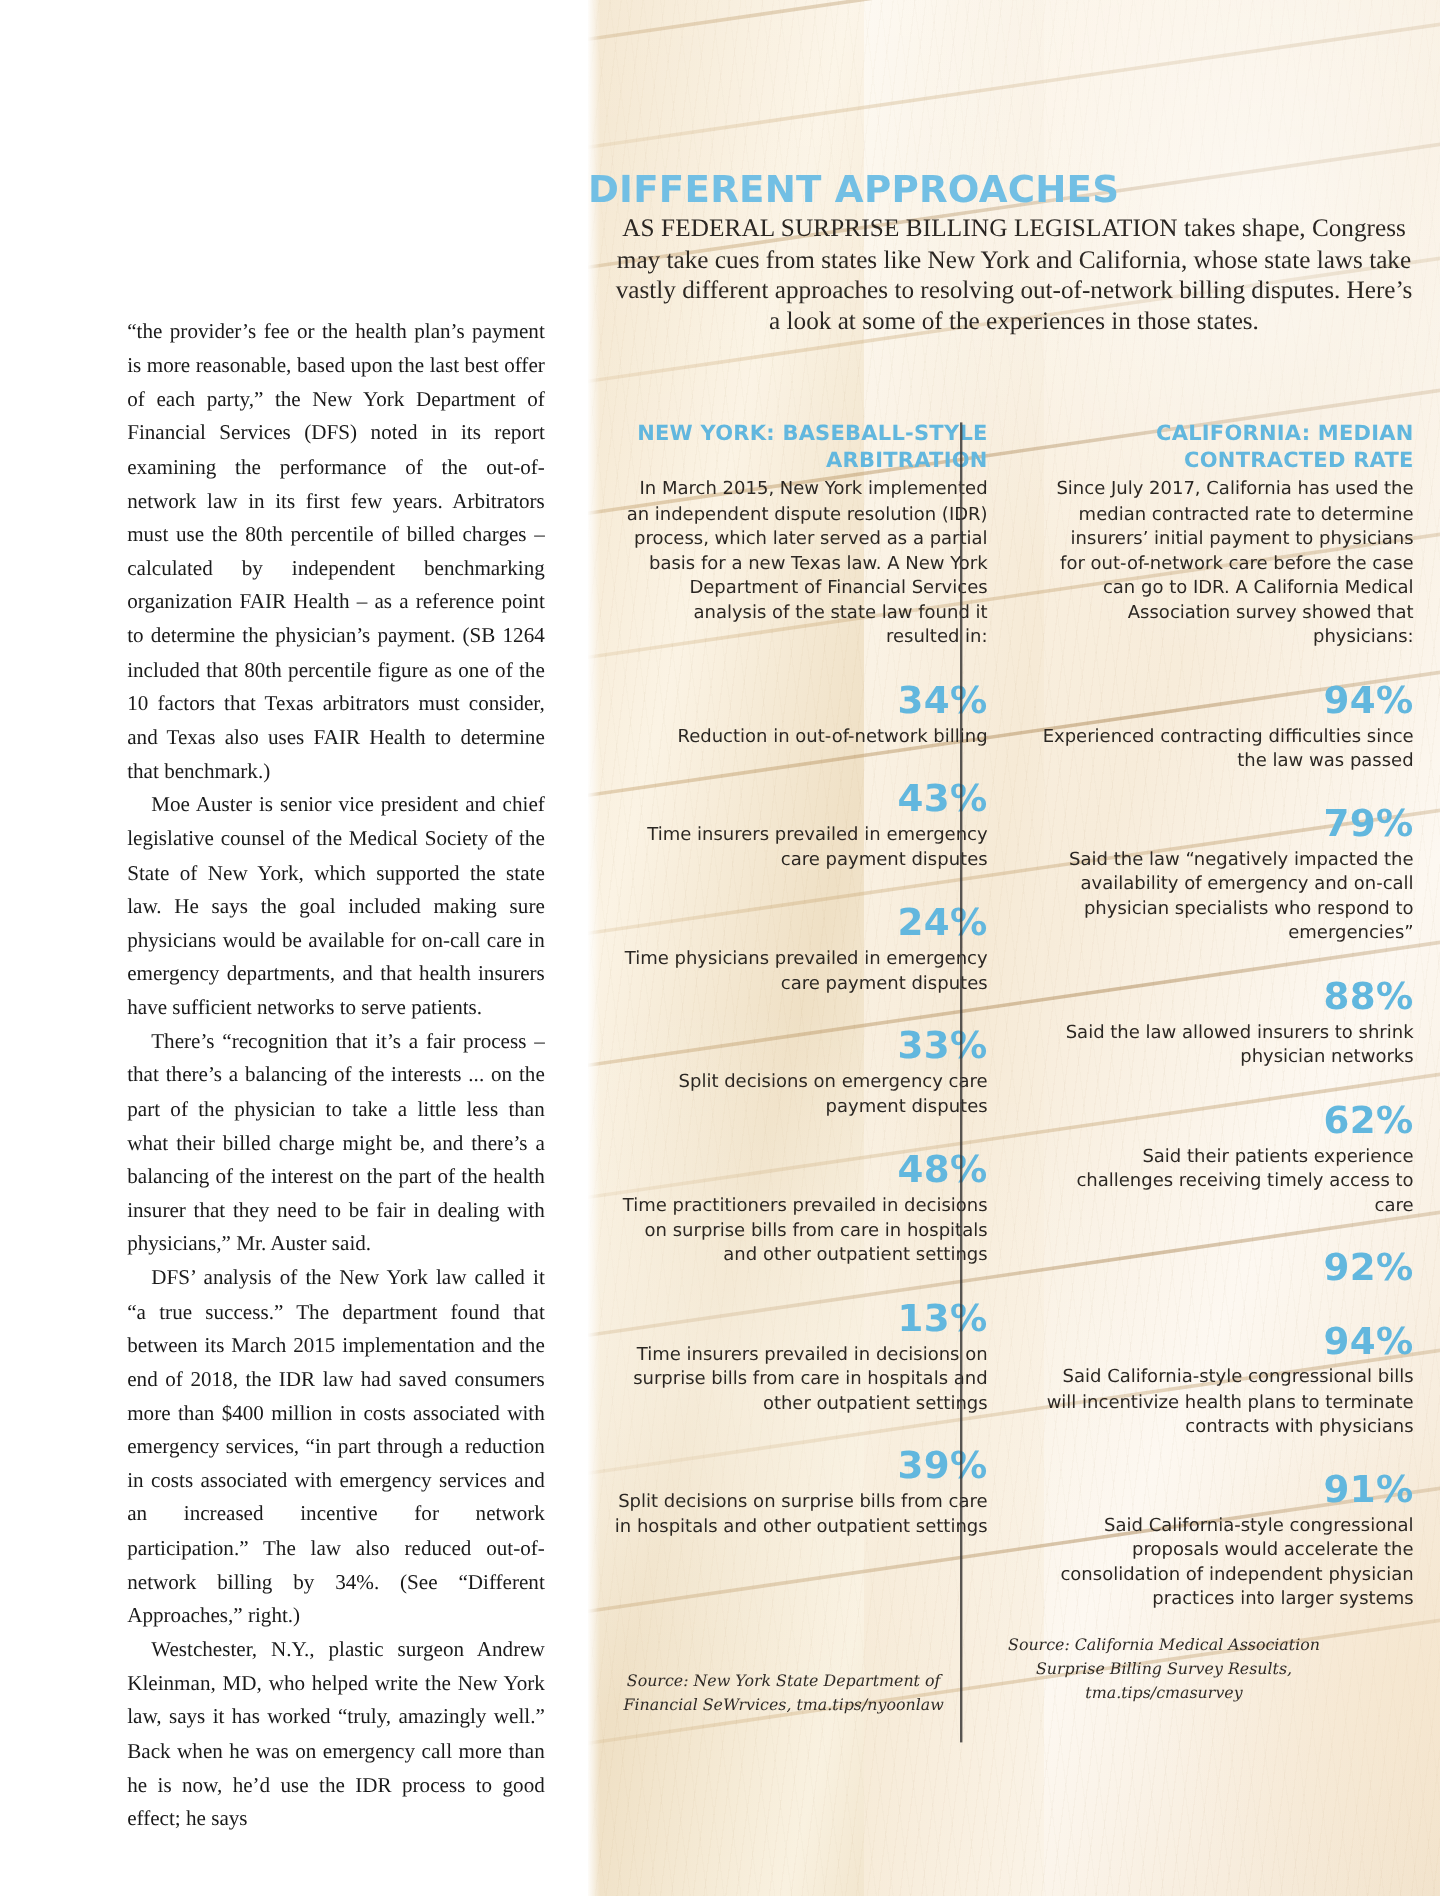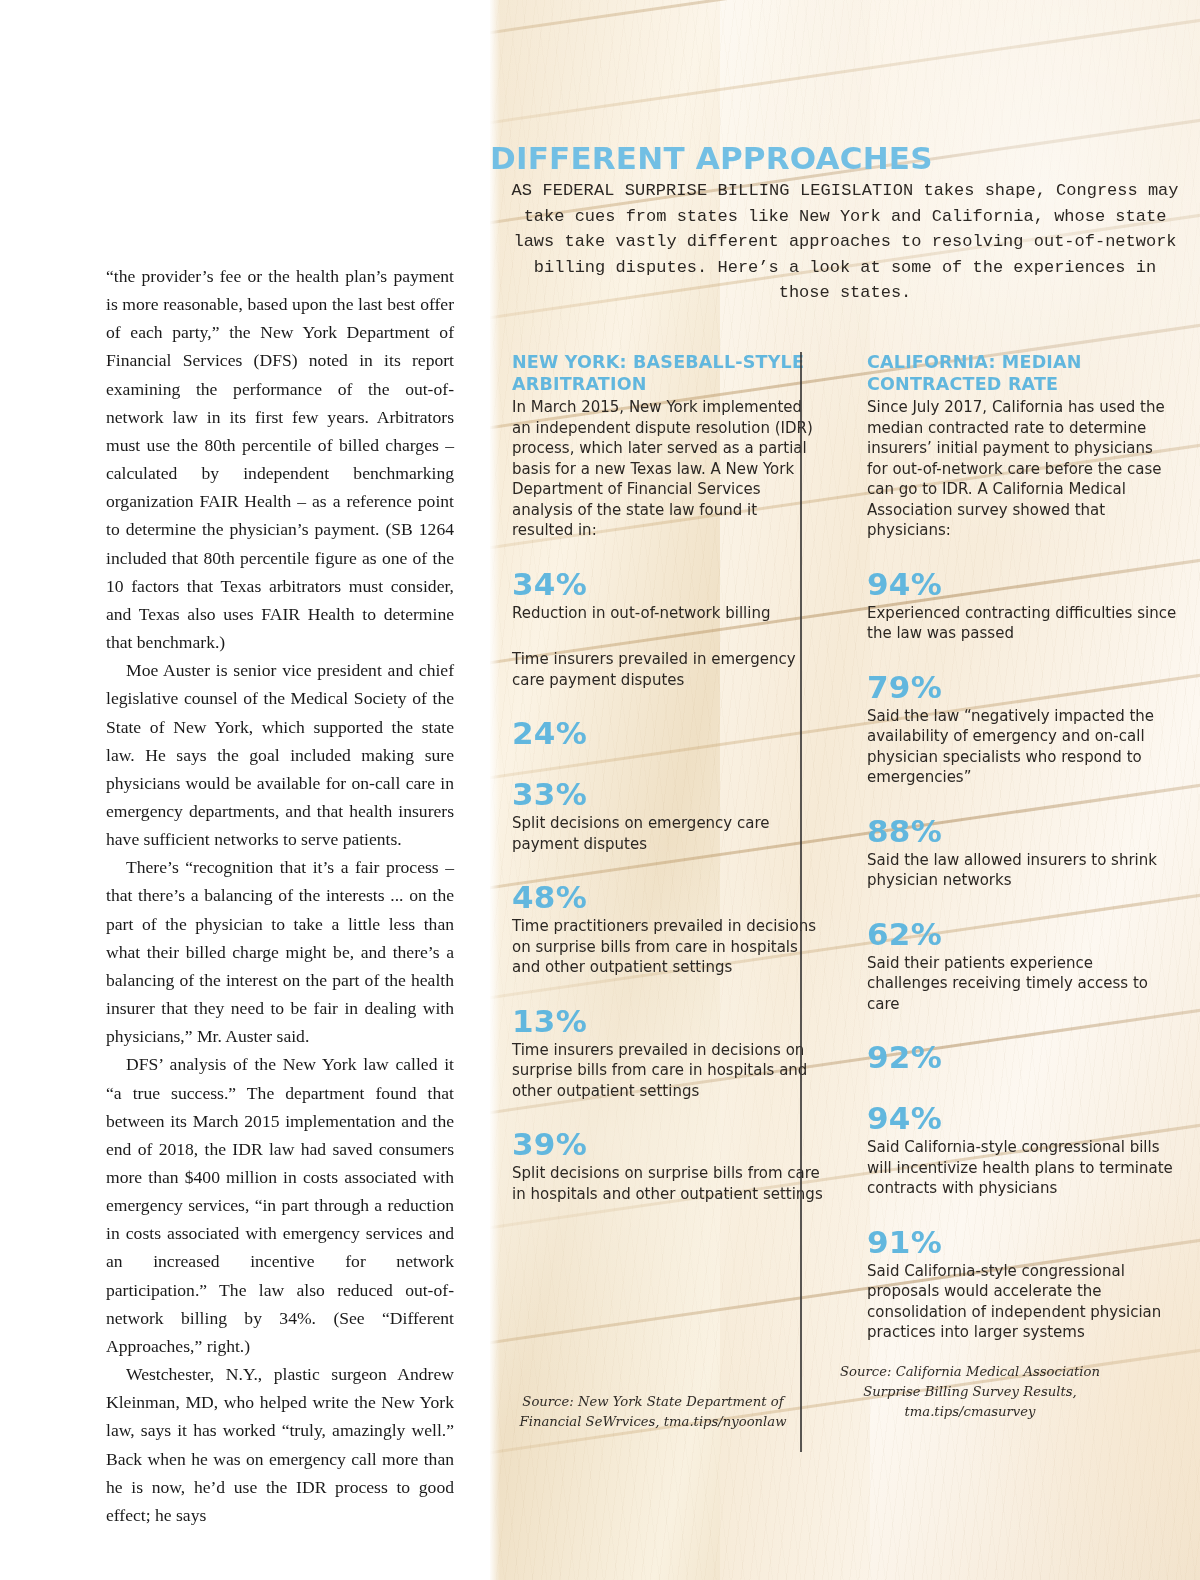--- a/index.html
+++ b/index.html
@@ -122,38 +122,38 @@
     font-size: 31px;
     letter-spacing: .2px;
     color: #72bfe4;
   }
 
   .deck {
     position: absolute;
     left: 16px; right: 16px;
     top: 178px;
     text-align: center;
-    font-family: Liberation Mono, monospace;
-    font-size: 17px;
+    font-family: Liberation Serif, serif;
+    font-size: 21px;
     line-height: 25.5px;
     color: #2b2723;
   }
   .deck .lede { letter-spacing: .1px; }
 
   
   .cols {
     position: absolute;
     left: 0; right: 0;
     top: 352px;
     display: flex;
   }
   .col {
     width: 355px;
     padding: 0 22px;
-    text-align: left;
+    text-align: right;
   }
   .divider {
     position: absolute;
     left: 310px;
     top: 352px;
     width: 1.6px;
     height: 1100px;
     background: #3c3a38;
     opacity: .85;
     z-index: 6;
@@ -266,24 +266,26 @@
 
         <div class="col">
           <div class="col-title">NEW YORK: BASEBALL-STYLE ARBITRATION</div>
           <div class="col-intro">In March 2015, New York implemented an independent dispute resolution (IDR) process, which later served as a partial basis for a new Texas law. A New York Department of Financial Services analysis of the state law found it resulted in:</div>
 
           <div class="stat">
             <div class="stat-value">34%</div>
             <div class="stat-label">Reduction in out-of-network billing</div>
           </div>
           <div class="stat">
+            <div class="stat-value">43%</div>
             <div class="stat-label">Time insurers prevailed in emergency care payment disputes</div>
           </div>
           <div class="stat">
             <div class="stat-value">24%</div>
+            <div class="stat-label">Time physicians prevailed in emergency care payment disputes</div>
           </div>
           <div class="stat">
             <div class="stat-value">33%</div>
             <div class="stat-label">Split decisions on emergency care payment disputes</div>
           </div>
           <div class="stat">
             <div class="stat-value">48%</div>
             <div class="stat-label">Time practitioners prevailed in decisions on surprise bills from care in hospitals and other outpatient settings</div>
           </div>
           <div class="stat">

